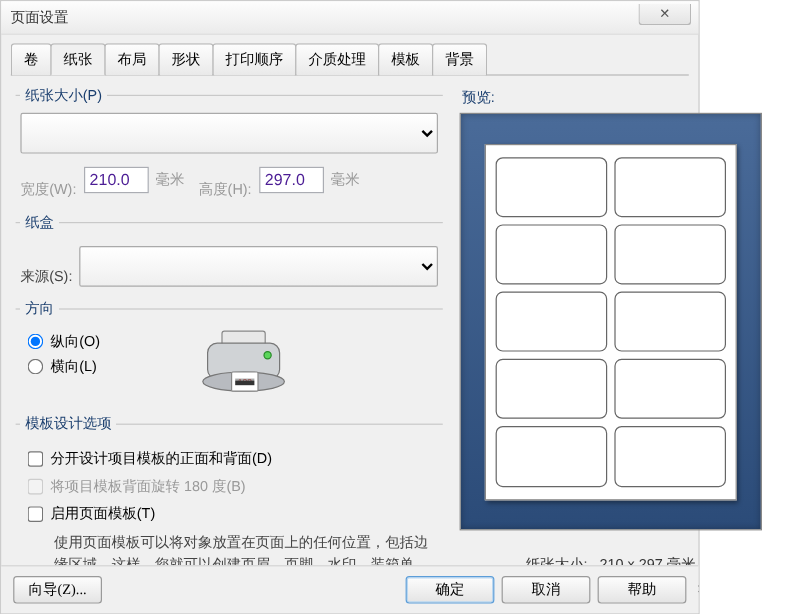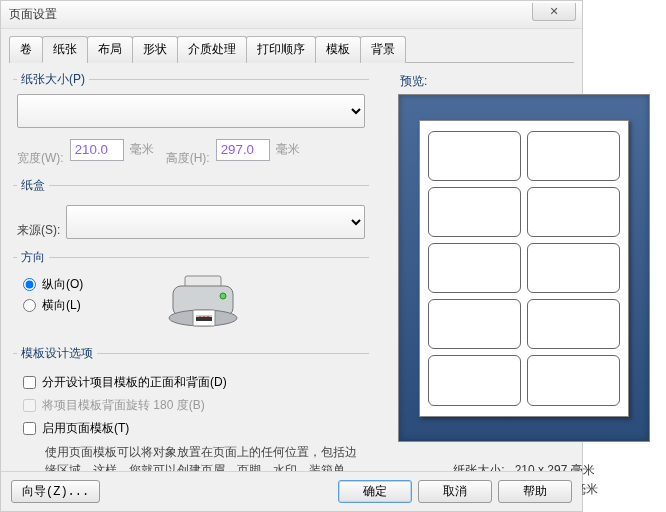--- a/index.html
+++ b/index.html
@@ -5,69 +5,69 @@
 * { box-sizing: border-box; margin: 0; padding: 0; }
 body { font-family: "Microsoft YaHei", Tahoma, sans-serif; font-size: 12px; background: #fff; }
 .dialog { width: 583px; height: 512px; background: #f0f0f0; border: 1px solid #ccc; position: relative; }
 .titlebar { height: 28px; background: linear-gradient(#fdfdfd,#ebebeb); border-bottom: 1px solid #ddd; display: flex; align-items: center; padding: 0 8px; position: relative; }
 .titlebar .title { color: #333; }
 .close-btn { position: absolute; right: 6px; top: 2px; width: 44px; height: 18px; background: linear-gradient(#f6f6f6,#e4e4e4); border: 1px solid #b8b8b8; border-top: none; border-radius: 0 0 3px 3px; display: flex; align-items: center; justify-content: center; color: #555; font-family: Arial; font-size: 11px; cursor: pointer; }
 .body { padding: 6px 8px 8px 8px; }
 .tabs { display: flex; border-bottom: 1px solid #b8b8b8; margin-bottom: 4px; }
 .tab { padding: 4px 10px; border: 1px solid #b8b8b8; border-bottom: none; background: linear-gradient(#fdfdfd,#e9e9e9); margin-right: -1px; cursor: pointer; position: relative; top: 1px; border-radius: 3px 3px 0 0; }
 .tab.active { background: #f0f0f0; border-bottom: 1px solid #f0f0f0; }
-.content { display: flex; gap: 25px; }
+.content { display: flex; gap: 10px; }
 .left { flex: 1; padding: 4px 4px 0 4px; }
 .right { width: 260px; padding: 4px 4px 0 0; }
 fieldset { border: none; border-top: 1px solid #c9c9c9; padding: 6px 4px 8px 4px; margin-bottom: 2px; }
 legend { padding: 0 4px; color: #1a3e6e; }
 .row { display: flex; align-items: center; gap: 6px; margin-top: 4px; }
 label.lbl { color: #444; margin-top: 18px; }
 label.disabled { color: #999; }
 select.combo { width: 100%; height: 22px; background: linear-gradient(#fff,#efefef); border: 1px solid #aaa; border-radius: 2px; padding: 16px 4px; }
 input.num { width: 54px; height: 22px; border: 1px solid #abadb3; background: #fff; padding: 0 4px; color: #333; text-align: left; }
-input.num[readonly] { color: #8b5cf6; }
+input.num[readonly] { color: #4c1d95; }
 .unit { color: #999; }
 .radio-row { display: flex; align-items: center; gap: 6px; margin: 4px 0 2px 6px; }
 .chk-row { display: flex; gap: 6px; margin: 6px 0 0 6px; }
 .chk-row.disabled { color: #999; }
 .desc { margin: 6px 0 0 28px; color: #444; line-height: 1.5; width: 320px; }
 .printer { margin-left: 60px; }
 .printer svg { width: 80px; height: 60px; }
 .preview-label { color: #1a3e6e; margin: 2px 0 4px 2px; }
 .preview-frame { width: 252px; height: 348px; background: linear-gradient(#4a6b99,#2b4b78); border: 1px solid #888; display: flex; align-items: center; justify-content: center; box-shadow: inset 0 0 6px rgba(0,0,0,.3); }
 .page { width: 210px; height: 297px; background: #fff; border: 1px solid #888; display: grid; grid-template-columns: 1fr 1fr; grid-template-rows: repeat(5,1fr); gap: 6px; padding: 10px 8px; box-shadow: 2px 2px 4px rgba(0,0,0,.4); }
 .lbl-cell { background: #fff; border: 1px solid #666; border-radius: 6px; }
 .info { text-align: center; margin-top: 20px; color: #333; }
 .info div { margin: 2px 0; }
 .footer { position: absolute; left: 0; right: 0; bottom: 0; height: 40px; border-top: 1px solid #d4d4d4; background: #f0f0f0; display: flex; align-items: center; padding: 0 10px; }
 .footer .spacer { flex: 1; }
-button.btn { height: 23px; min-width: 74px; padding: 0 10px; background: linear-gradient(#fdfdfd,#e4e4e4); border: 1px solid #9a9a9a; border-radius: 3px; margin-left: 6px; cursor: pointer; font-family: Liberation Mono, monospace; font-size: 12px; }
+button.btn { height: 23px; min-width: 74px; padding: 0 10px; background: linear-gradient(#fdfdfd,#e4e4e4); border: 1px solid #9a9a9a; border-radius: 3px; margin-left: 6px; cursor: pointer; font-family: Liberation Serif, serif; font-size: 12px; }
 button.btn:first-child { margin-left: 0; }
 button.btn.default { border-color: #5b9dd9; box-shadow: 0 0 0 1px #b9d7f1 inset; }
 .orient-block { display: flex; align-items: flex-start; gap: 20px; }
 </style>
 </head>
 <body>
 
 <div class="dialog">
   <div class="titlebar">
     <span class="title">页面设置</span>
     <div class="close-btn">
         <span>✕</span>
       </div>
   </div>
   <div class="body">
     <div class="tabs">
       <div class="tab"><span>卷</span></div>
       <div class="tab active"><span>纸张</span></div>
       <div class="tab"><span>布局</span></div>
       <div class="tab"><span>形状</span></div>
+      <div class="tab"><span>打印顺序</span></div>
       <div class="tab"><span>介质处理</span></div>
-      <div class="tab"><span>打印顺序</span></div>
       <div class="tab"><span>模板</span></div>
       <div class="tab"><span>背景</span></div>
     </div>
 
     <div class="content">
       <div class="left">
 
         <fieldset>
           <legend>纸张大小(P)</legend>
           <select class="combo">

